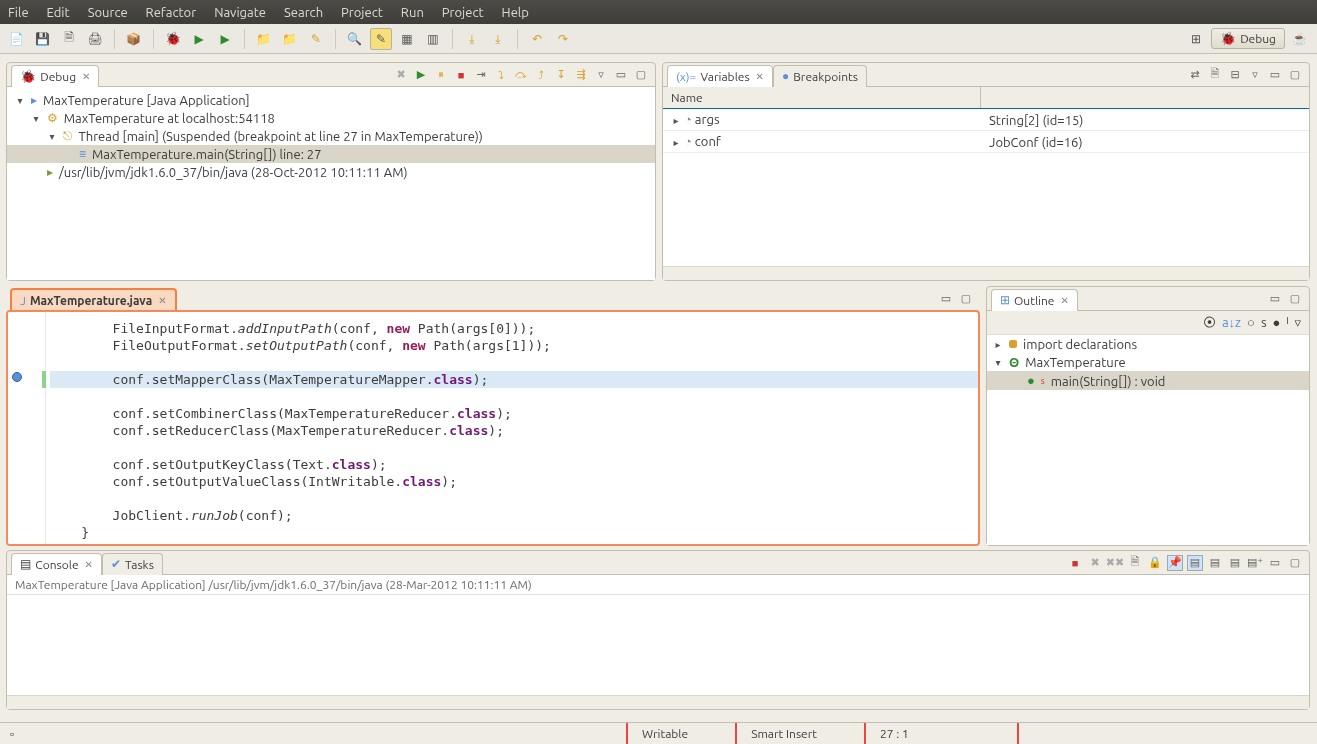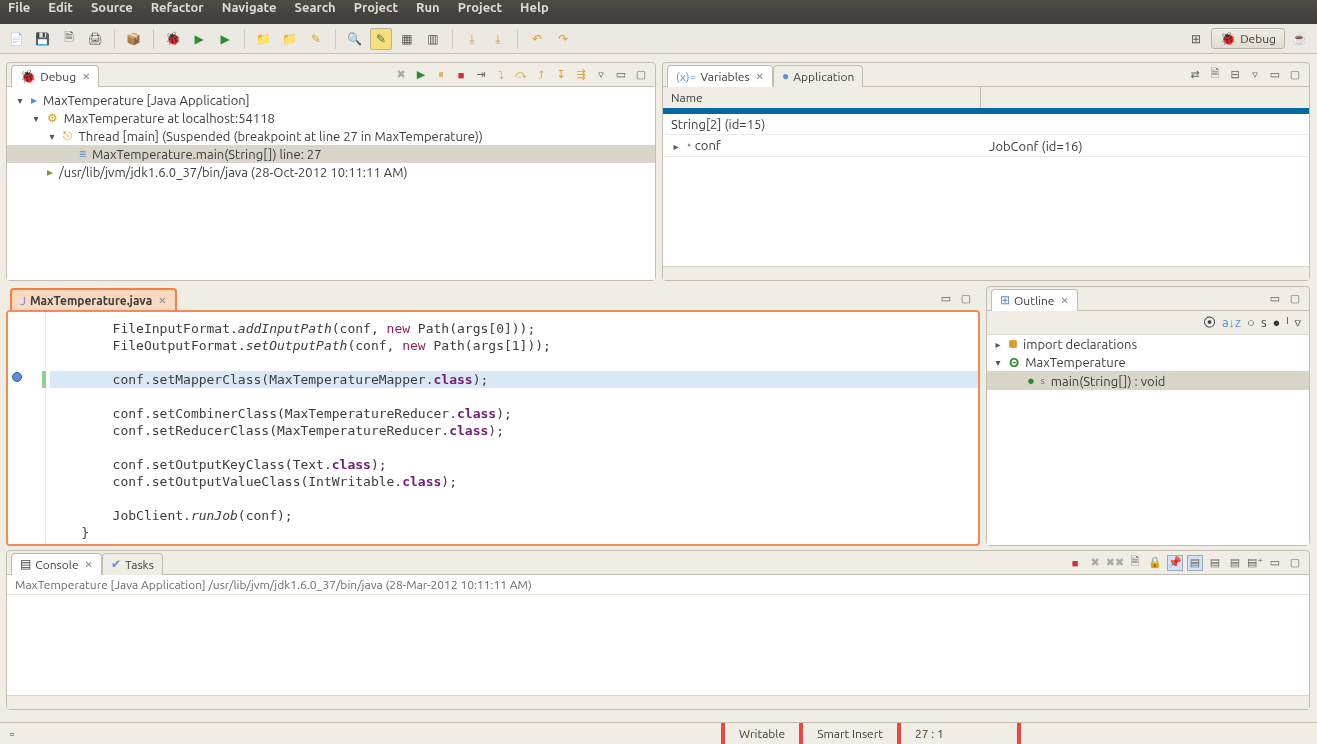--- a/index.html
+++ b/index.html
@@ -1,53 +1,53 @@
 <!DOCTYPE html>
 <html><head>
 <meta charset="utf-8">
 <style>
 * { box-sizing: border-box; margin: 0; padding: 0; }
 body { font-family: "Ubuntu", "Liberation Sans", sans-serif; font-size: 13px; background: #f0ede5; color: #3c3c3c; width: 1317px; height: 744px; overflow: hidden; position: relative; }
-.menubar { background: linear-gradient(#4c4b46,#3e3d39); color: #dfdbd2; height: 24px; display: flex; padding: 0 8px; gap: 18px; font-size: 13px; font-weight: bold; }
+.menubar { background: linear-gradient(#4c4b46,#3e3d39); color: #dfdbd2; height: 24px; display: flex; align-items: center; padding: 0 8px; gap: 18px; font-size: 13px; }
 .menubar span { cursor: default; }
 .toolbar { height: 30px; background: #ece9e2; border-bottom: 1px solid #c6c1b5; display: flex; align-items: center; padding: 0 6px; gap: 4px; }
 .toolbar .sep { width: 1px; height: 20px; background: #cfcabd; margin: 0 4px; }
 .tbtn { width: 22px; height: 22px; display: flex; align-items: center; justify-content: center; border-radius: 2px; font-size: 12px; color: #555; }
 .right-tools { margin-left: auto; display: flex; gap: 4px; align-items: center; }
 .persp-btn { border: 1px solid #b7b2a5; border-radius: 3px; padding: 2px 8px; background: linear-gradient(#f0ede5,#e0dccf); display: flex; align-items: center; gap: 4px; font-size: 12px; }
 .pane { border: 1px solid #c2bdb0; border-radius: 4px; background: #f0ede5; position: absolute; display: flex; flex-direction: column; }
 .tabbar { display: flex; align-items: center; height: 24px; padding-left: 4px; border-bottom: 1px solid #c2bdb0; position: relative; }
 .tab { display: flex; align-items: center; gap: 4px; padding: 2px 8px; border: 1px solid #c2bdb0; border-bottom: none; border-radius: 4px 4px 0 0; background: #f0ede5; font-size: 12px; height: 22px; margin-top: 2px; }
 .tab.active { background: #fff; }
 .tab.editor-active { background: #fff; border-color: #f77f3f; border-width: 2px 2px 0 2px; }
 .tab .close { color: #888; font-size: 10px; margin-left: 2px; }
 .tab-icons { margin-left: auto; display: flex; gap: 4px; padding-right: 6px; }
 .tab-icons .ti { width: 16px; height: 16px; display: flex; align-items: center; justify-content: center; font-size: 11px; color: #666; }
 .pane-body { flex: 1; overflow: auto; background: #fff; font-size: 13px; }
 .tree { padding: 4px 0; }
 .tree-row { display: flex; align-items: center; gap: 6px; padding: 2px 0; white-space: nowrap; }
 .tree-row.sel { background: #d9d5c8; }
 .tw { display: inline-block; width: 10px; text-align: center; color: #555; font-size: 10px; }
 .indent0 { padding-left: 8px; } .indent1 { padding-left: 24px; } .indent2 { padding-left: 40px; } .indent3 { padding-left: 56px; }
-.vars-head { display: flex; background: #f0ede5; border-bottom: 6px solid #0369a1; font-size: 12px; }
+.vars-head { display: flex; background: #f0ede5; border-bottom: 1px solid #0369a1; font-size: 12px; }
 .vars-head .col { padding: 4px 8px; border-right: 1px solid #c2bdb0; }
 .col-name { flex: 0 0 318px; } .col-val { flex: 1; }
 .var-row { display: flex; border-bottom: 1px solid #ececec; align-items: center; }
 .var-row .col { padding: 3px 8px; }
 .editor-wrap { border: 2px solid #f4895b; border-radius: 4px; flex: 1; display: flex; background: #fff; overflow: hidden; }
 .gutter { width: 38px; background: #fff; border-right: 1px solid #e8e6df; position: relative; }
 .bp-marker { position: absolute; left: 4px; width: 10px; height: 10px; background: #5b8fd6; border-radius: 50%; border: 1px solid #356094; }
 .code { font-family: "DejaVu Sans Mono","Liberation Mono",monospace; font-size: 13px; line-height: 17px; padding: 8px 0 8px 4px; white-space: pre; flex: 1; overflow: auto; }
 .hl-line { background: #dbe9f7; display: block; }
 .exec-bar { position: absolute; left: 0; width: 4px; height: 17px; background: #8fd18f; }
-.kw { color: #941e5a; font-weight: normal; }
+.kw { color: #941e5a; font-weight: bold; }
 .kw2 { color: #701a75; font-weight: bold; }
 .mi { font-style: italic; color: #3c3c3c; }
 .statusbar { position: absolute; bottom: 0; left: 0; right: 0; height: 22px; border-top: 1px solid #c2bdb0; background: #f0ede5; display: flex; align-items: center; font-size: 12px; color: #3c3c3c; }
-.statusbar .cell { padding: 0 14px; border-left: 4px solid #ef4444; height: 100%; display: flex; align-items: center; }
+.statusbar .cell { padding: 0 14px; border-left: 2px solid #ef4444; height: 100%; display: flex; align-items: center; margin-left: 33px; }
 .outline-row { display: flex; align-items: center; gap: 6px; padding: 2px 4px; }
 .outline-row.sel { background: #d9d5c8; }
 .tiny-sq { width: 8px; height: 8px; border-radius: 2px; display: inline-block; }
 .console-head { padding: 3px 8px; font-size: 12px; color: #6a6a6a; border-bottom: 1px solid #e5e2d8; background: #fff; }
 .scroll-h { height: 14px; background: #f0ede5; border-top:1px solid #d9d5c8; }
 .bug-ico { color: #7a9a3c; font-size: 13px; }
 .bold { font-weight: bold; }
 </style>
 </head>
 <body>
@@ -155,37 +155,38 @@
 
 <div class="pane" style="left:662px; top:62px; width:648px; height:219px;">
   <div class="tabbar">
     <div class="tab active">
       <span style="color:#5b8fd6">(x)=</span>
       <span>Variables</span>
       <span class="close">✕</span>
     </div>
     <div class="tab">
       <span style="color:#5b8fd6">●</span>
-      <span>Application</span>
+      <span>Breakpoints</span>
     </div>
     <div class="tab-icons">
       <div class="ti">⇄</div>
       <div class="ti">🗎</div>
       <div class="ti">⊟</div>
       <div class="ti">▿</div>
       <div class="ti">▭</div>
       <div class="ti">▢</div>
     </div>
   </div>
   <div class="pane-body">
     <div class="vars-head">
       <div class="col col-name">Name</div>
     </div>
     <div id="var-rows">
         <div class="var-row">
+          <div class="col col-name"><span class="tw">▸</span> <span style="color:#888">◔</span> args</div>
           <div class="col col-val">String[2]  (id=15)</div>
         </div>
         <div class="var-row">
           <div class="col col-name"><span class="tw">▸</span> <span style="color:#888">◔</span> conf</div>
           <div class="col col-val">JobConf  (id=16)</div>
         </div>
       </div>
   </div>
   <div class="scroll-h"></div>
 </div>

